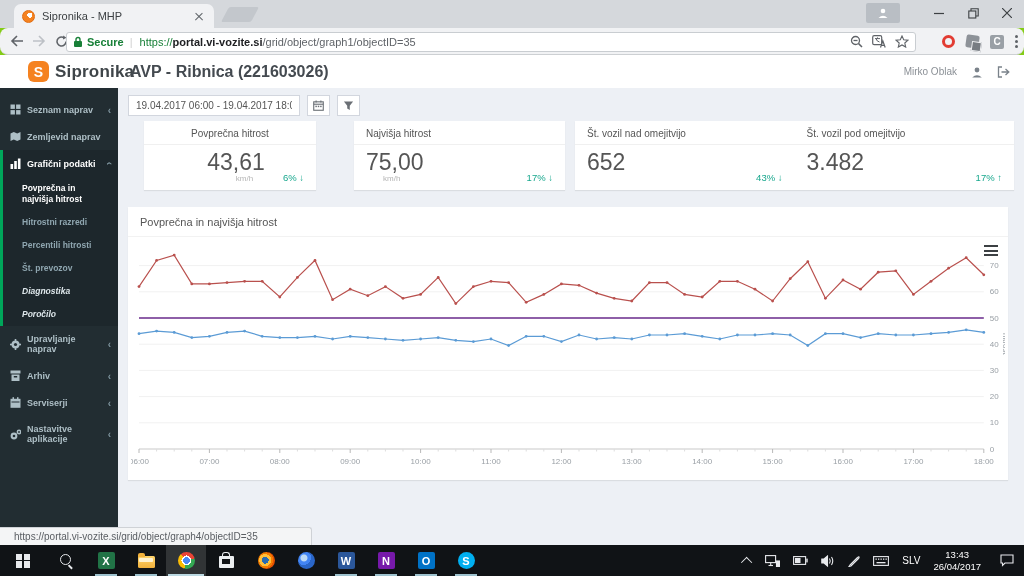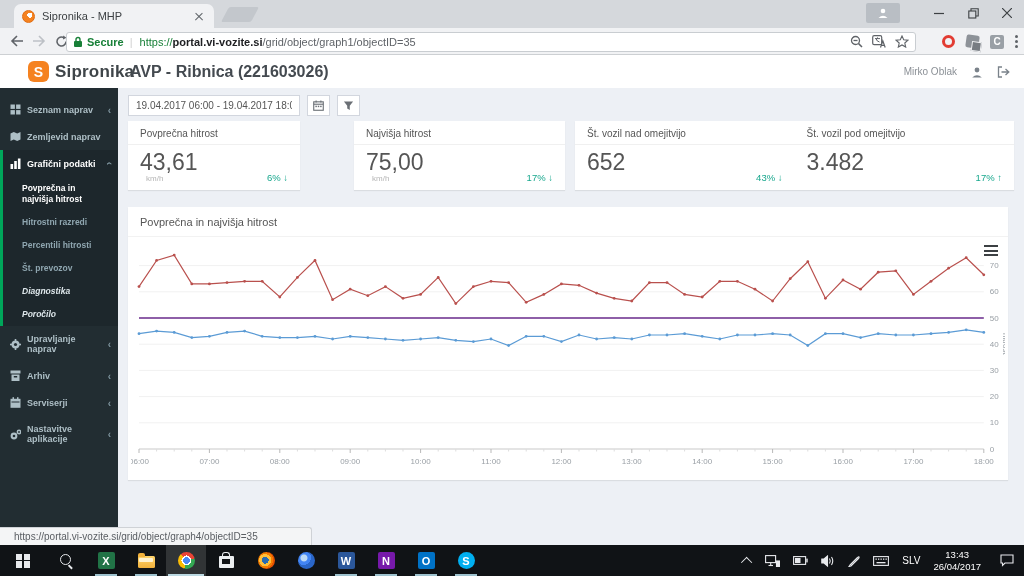--- a/index.html
+++ b/index.html
@@ -12,21 +12,21 @@
   .favicon { width:13px; height:13px; border-radius:50%; background:radial-gradient(circle at 62% 38%, #fff 0 2.5px, #f58220 2.5px); border:1px solid #e06c10; flex:0 0 auto; }
   .tab-title { font-size:11px; color:#3c4043; margin-left:7px; flex:1; white-space:nowrap; overflow:hidden; }
   .tab-close { width:14px; height:14px; position:relative; flex:0 0 auto; cursor:pointer; }
   .tab-close::before,.tab-close::after { content:""; position:absolute; left:2px; top:6.5px; width:10px; height:1.4px; background:#5f6368; }
   .tab-close::before { transform:rotate(45deg);} .tab-close::after { transform:rotate(-45deg);}
   .newtab-ghost { position:absolute; left:225px; top:7px; width:30px; height:15px; background:#c3c7cc; transform:skewX(-28deg); border-radius:2px; }
   .win-controls { position:absolute; right:0; top:0; height:26px; display:flex; align-items:center; }
   .avatar-btn { width:34px; height:20px; background:#b9bec4; border-radius:2px; margin-right:22px; display:flex; align-items:center; justify-content:center; }
   .win-btn { width:34px; height:26px; display:flex; align-items:center; justify-content:center; }
 
-  .toolbar { position:absolute; top:28px; left:0; width:1024px; height:27px; background:#f1f2f4; border-bottom:1px solid #cdd0d3; }
+  .toolbar { position:absolute; top:28px; left:0; width:1024px; height:27px; background:#f1f2f4; border-bottom:1px solid #cdd0d3;border-radius:8px; }
   .nav-ic { position:absolute; top:4px; width:18px; height:18px; display:flex; align-items:center; justify-content:center; }
   .omnibox { position:absolute; left:66px; top:3.5px; width:850px; height:20px; background:#fff; border:1px solid #c9cdd1; border-radius:3px; display:flex; align-items:center; padding:0 6px; font-size:11px; }
   .omni-secure { color:#188038; font-weight:bold; margin:0 6px 0 4px; }
   .omni-sep { color:#d0d0d0; margin-right:7px; }
   .omni-scheme { color:#188038; }
   .omni-host { color:#202124; font-weight:bold; }
   .omni-path { color:#5f6368; flex:1; white-space:nowrap; overflow:hidden; }
   .omni-right { display:flex; align-items:center; gap:9px; }
   .ext-area { position:absolute; right:6px; top:3px; height:21px; display:flex; align-items:center; gap:11px; }
   .ext-o { width:13px; height:13px; border:3px solid #e23c32; border-radius:50%; }
@@ -60,21 +60,21 @@
   
   .content { position:absolute; left:118px; top:88px; width:906px; height:457px; background:#edf0f5; }
   .filter-row { position:absolute; left:10px; top:7px; display:flex; gap:4px; }
   .date-input { width:172px; height:21px; border:1px solid #d2d6de; background:#fff; font-size:10px; color:#555; padding:0 7px; font-family:"Liberation Sans",sans-serif; }
   .tool-btn { width:23px; height:21px; border:1px solid #d2d6de; background:#fff; display:flex; align-items:center; justify-content:center; margin-left:3px; cursor:pointer; }
 
   .cards-row { position:absolute; left:10px; top:33px; width:886px; height:69px; }
   .card { position:absolute; top:0; height:69px; background:#fff; box-shadow:0 1px 1px rgba(0,0,0,.08); }
   .card-label { font-size:10px; color:#555; padding:7px 12px 5px; border-bottom:1px solid #f0f0f0; }
   .card-value { font-size:23px; color:#555; padding:5px 0 0 12px; line-height:1.05; }
-  .card-unit { font-size:8px; color:#b5b5b5; padding-left:18px; }
+  .card-unit { font-size:8px; color:#b5b5b5; padding-left:29px; }
   .card-badge { position:absolute; right:12px; bottom:7px; font-size:9.5px; color:#17a78d; }
   .half { position:absolute; top:0; height:69px; }
 
   .chart-panel { position:absolute; left:10px; top:119px; width:880px; height:273px; background:#fff; box-shadow:0 1px 1px rgba(0,0,0,.08); }
   .chart-title { font-size:11px; color:#555; padding:9px 12px 8px; border-bottom:1px solid #f2f2f2; }
   .chart-menu { position:absolute; right:10px; top:38px; width:14px; height:11px; display:flex; flex-direction:column; justify-content:space-between; cursor:pointer; }
   .chart-menu i { height:2px; background:#3c4043; }
   .axlab { font-size:8px; fill:#9aa0a6; font-family:"Liberation Sans",sans-serif; }
 
   
@@ -329,21 +329,21 @@
           </svg>
       </span>
       <span class="tool-btn">
         <svg width="11" height="11" viewBox="0 0 12 12">
             <path d="M1 1.5 H11 L7.4 6.2 V10.8 L4.6 9.4 V6.2 Z" fill="#6a6f75"></path>
           </svg>
       </span>
     </div>
 
     <div class="cards-row" id="cards-row">
-        <div class="card" style="left: 0px; width: 172px;">
+        <div class="card" style="left: 16px; width: 172px; text-align: center;">
           <div class="card-label">Povprečna hitrost</div>
           <div class="card-value">43,61</div>
           <div class="card-unit">km/h</div>
           <div class="card-badge">6% ↓</div>
         </div>
         <div class="card" style="left: 226px; width: 211px;">
           <div class="card-label">Najvišja hitrost</div>
           <div class="card-value">75,00</div>
           <div class="card-unit">km/h</div>
           <div class="card-badge">17% ↓</div>

